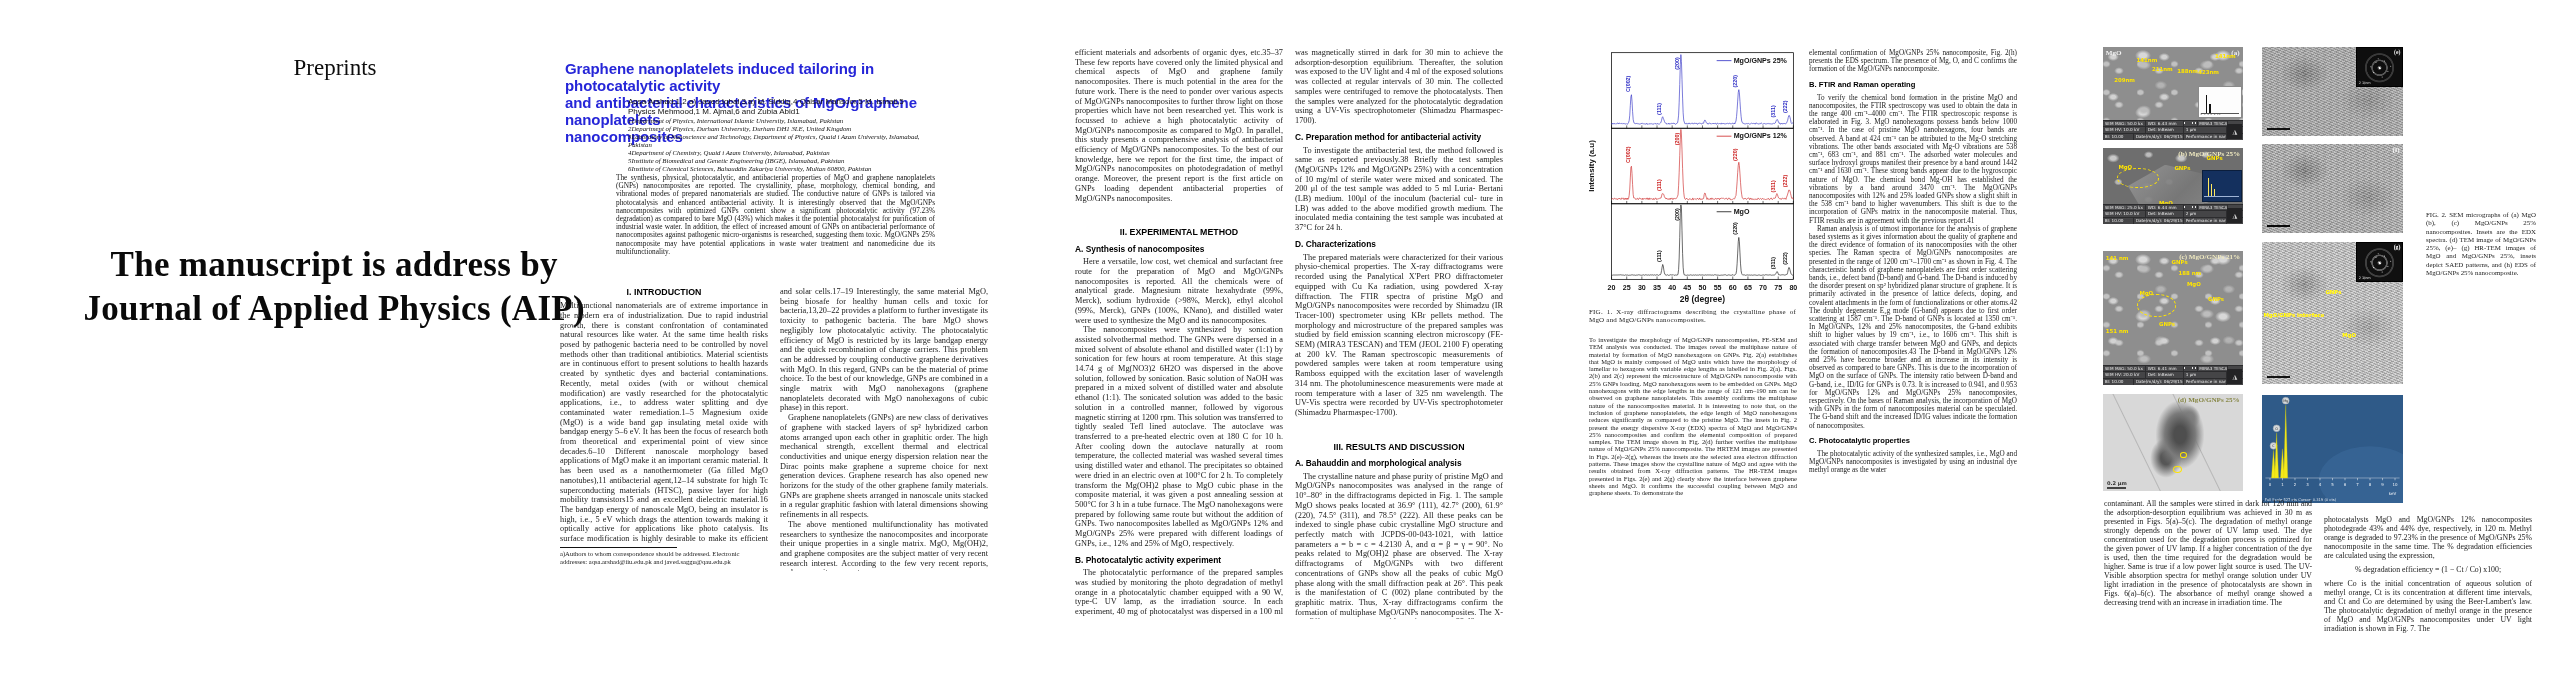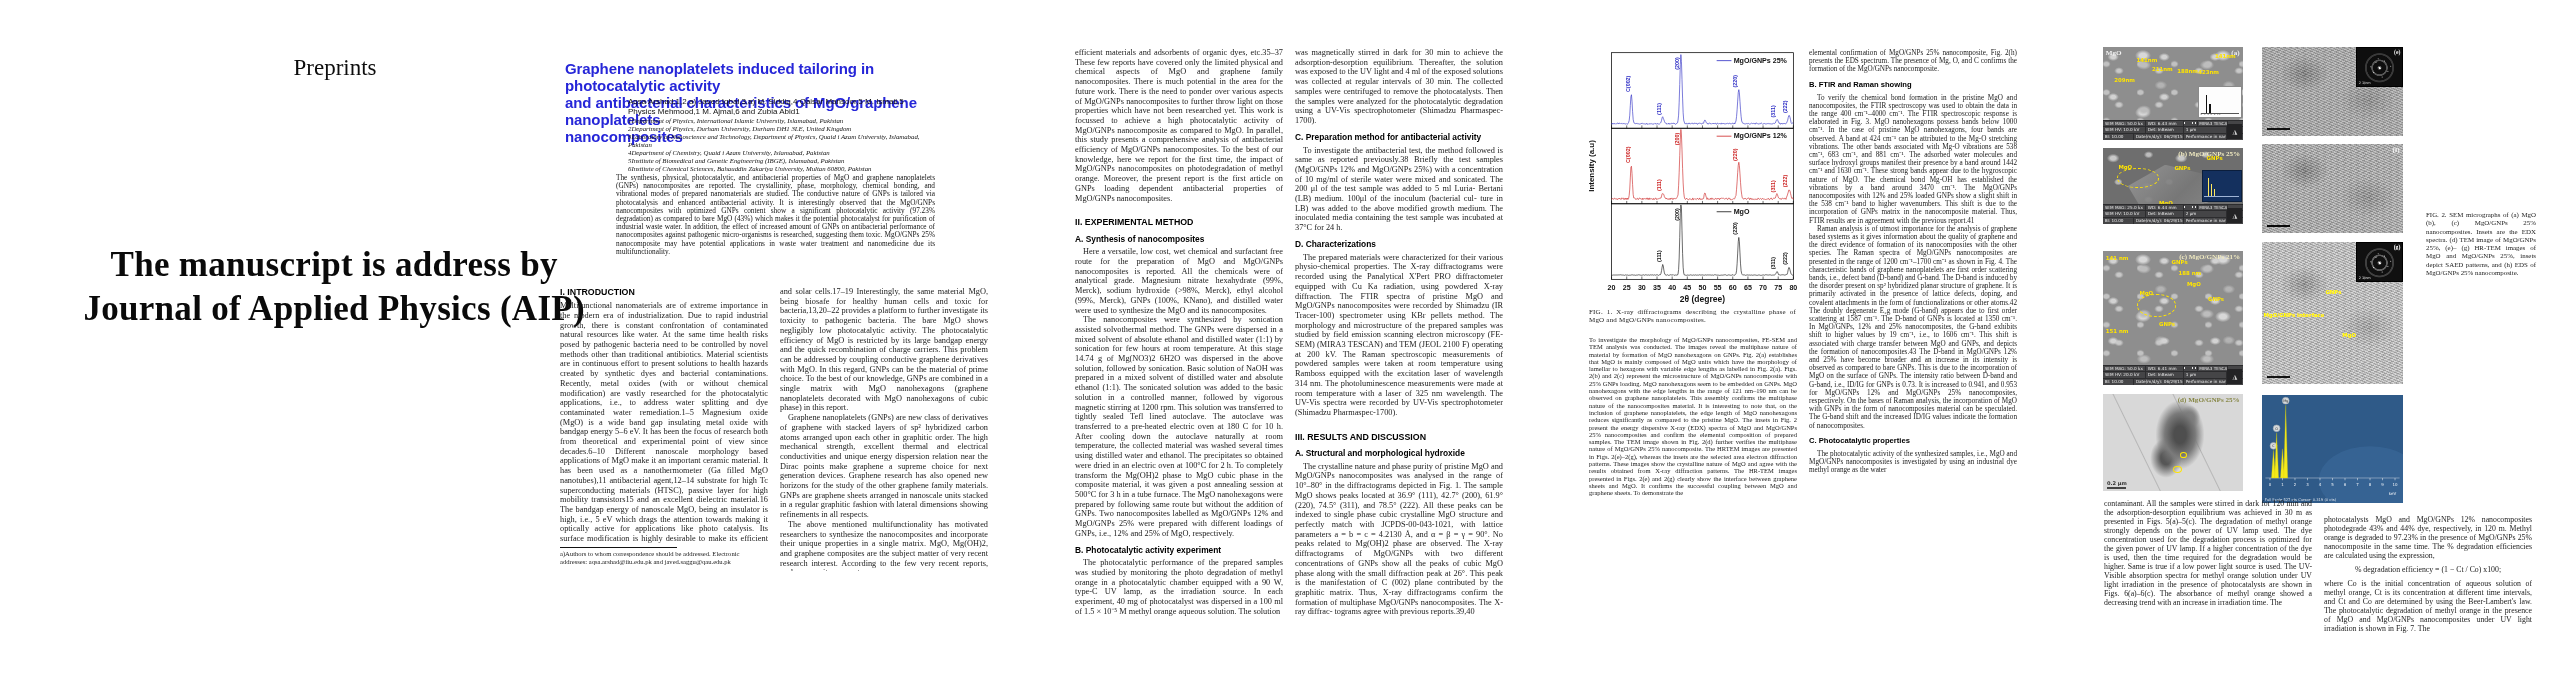--- a/index.html
+++ b/index.html
@@ -22,21 +22,21 @@
   #abstract{left:616px;top:174px;width:319px;font:400 7.3px/8.2px "Liberation Serif",serif;
             text-align:justify;color:#141414}
   #fnrule{left:560px;top:547px;width:117px;border-top:0.9px solid #111}
   #footnote{left:560px;top:550px;width:208px;font:400 6.6px/7.6px "Liberation Serif",serif;color:#222}
 
   
   .col{position:absolute;width:208px;text-align:justify;overflow:hidden;
        font:400 8.3px/9.7px "Liberation Serif",serif;color:#1a1a1a}
   .blk-p,.blk-pc{text-indent:8px}
   .blk-pc{text-indent:0}
-  .blk-h{font:700 8.8px/10.2px "Liberation Sans",sans-serif;margin:14px 0 4px;text-align:left;color:#000}
+  .blk-h{font:700 8.8px/10.2px "Liberation Sans",sans-serif;margin:24px 0 4px;text-align:center;color:#000}
   .blk-hs{font:700 8.4px/10.2px "Liberation Sans",sans-serif;margin:6.3px 0 3.4px;text-align:left;color:#000}
   .blk-f{text-indent:0;text-align:center;margin:5.1px 0}
   .col .blk-h:first-child,.col .blk-hs:first-child{margin-top:0}
   .blk-line{text-align:left}
   #p1l{left:560px;top:287px;height:257px}
   #p1r{left:780px;top:287px;height:284px}
   #p2l{left:1075px;top:48px;height:569px}
   #p2r{left:1295px;top:48px;height:571px}
   #p3l{left:1589px;top:336px;width:208px;height:200px;font:400 6.5px/7.3px "Liberation Serif",serif}
   #p3r{left:1809px;top:49px;height:520px;font:400 7.2px/8.2px "Liberation Serif",serif}
@@ -169,21 +169,21 @@
         <div class="blk-hs">B. Photocatalytic activity experiment</div>
         <div class="blk-p">The photocatalytic performance of the prepared samples was studied by monitoring the photo degradation of methyl orange in a photocatalytic chamber equipped with a 90 W, type-C UV lamp, as the irradiation source. In each experiment, 40 mg of photocatalyst was dispersed in a 100 ml of 1.5 × 10⁻⁵ M methyl orange aqueous solution. The solution</div>
       </div>
     <div id="p2r" class="col">
         <div class="blk-pc">was magnetically stirred in dark for 30 min to achieve the adsorption-desorption equilibrium. Thereafter, the solution was exposed to the UV light and 4 ml of the exposed solutions was collected at regular intervals of 30 min. The collected samples were centrifuged to remove the photocatalysts. Then the samples were analyzed for the photocatalytic degradation using a UV-Vis spectrophotometer (Shimadzu Pharmaspec-1700).</div>
         <div class="blk-hs">C. Preparation method for antibacterial activity</div>
         <div class="blk-p">To investigate the antibacterial test, the method followed is same as reported previously.38 Briefly the test samples (MgO/GNPs 12% and MgO/GNPs 25%) with a concentration of 10 mg/ml of sterile water were mixed and sonicated. The 200 μl of the test sample was added to 5 ml Luria- Bertani (LB) medium. 100μl of the inoculum (bacterial cul- ture in LB) was added to the above modified growth medium. The inoculated media containing the test sample was incubated at 37°C for 24 h.</div>
         <div class="blk-hs">D. Characterizations</div>
         <div class="blk-p">The prepared materials were characterized for their various physio-chemical properties. The X-ray diffractograms were recorded using the Panalytical X'Pert PRO diffractometer equipped with Cu Ka radiation, using powdered X-ray diffraction. The FTIR spectra of pristine MgO and MgO/GNPs nanocomposites were recorded by Shimadzu (IR Tracer-100) spectrometer using KBr pellets method. The morphology and microstructure of the prepared samples was studied by field emission scanning electron microscopy (FE-SEM) (MIRA3 TESCAN) and TEM (JEOL 2100 F) operating at 200 kV. The Raman spectroscopic measurements of powdered samples were taken at room temperature using Ramboss equipped with the excitation laser of wavelength 314 nm. The photoluminescence measurements were made at room temperature with a laser of 325 nm wavelength. The UV-Vis spectra were recorded by UV-Vis spectrophotometer (Shimadzu Pharmaspec-1700).</div>
         <div class="blk-h">III. RESULTS AND DISCUSSION</div>
-        <div class="blk-hs">A. Structural and morphological hydroxide</div>
+        <div class="blk-hs">A. Bahauddin and morphological analysis</div>
         <div class="blk-p">The crystalline nature and phase purity of pristine MgO and MgO/GNPs nanocomposites was analysed in the range of 10°–80° in the diffractograms depicted in Fig. 1. The sample MgO shows peaks located at 36.9° (111), 42.7° (200), 61.9° (220), 74.5° (311), and 78.5° (222). All these peaks can be indexed to single phase cubic crystalline MgO structure and perfectly match with JCPDS-00-043-1021, with lattice parameters a = b = c = 4.2130 Å, and α = β = γ = 90°. No peaks related to Mg(OH)2 phase are observed. The X-ray diffractograms of MgO/GNPs with two different concentrations of GNPs show all the peaks of cubic MgO phase along with the small diffraction peak at 26°. This peak is the manifestation of C (002) plane contributed by the graphitic matrix. Thus, X-ray diffractograms confirm the formation of multiphase MgO/GNPs nanocomposites. The X-ray diffrac- tograms agree with previous reports.39,40</div>
       </div>
   </section>
 
   <section>
     <svg id="fig1" class="abs" width="219" height="267" viewBox="0 0 385 470">
         <rect x="43" y="10" width="320" height="133" fill="none" stroke="#000" stroke-width="1.3"></rect>
         <polyline points="43,136.0 44,134.0 45,135.9 46,134.8 47,135.2 48,135.0 49,134.6 50,135.6 51,135.3 52,134.8 53,133.9 54,134.2 55,135.6 56,133.8 57,134.2 58,135.0 59,134.0 60,135.0 61,134.6 62,135.3 63,134.3 64,134.8 65,134.5 66,135.1 67,135.7 68,135.3 69,134.9 70,136.0 71,135.6 72,134.9 73,132.6 74,129.3 75,120.1 76,103.0 77,87.6 78,84.0 79,95.7 80,113.7 81,127.3 82,132.2 83,134.3 84,133.9 85,135.0 86,135.5 87,134.5 88,134.2 89,135.4 90,134.9 91,135.7 92,135.7 93,135.3 94,135.7 95,134.2 96,134.8 97,135.1 98,134.1 99,135.0 100,135.5 101,135.3 102,135.6 103,135.6 104,135.8 105,134.2 106,136.0 107,135.8 108,135.8 109,134.7 110,135.5 111,135.1 112,135.3 113,135.2 114,134.9 115,135.6 116,135.9 117,135.6 118,134.7 119,135.7 120,134.5 121,135.6 122,135.9 123,134.4 124,135.1 125,135.8 126,135.4 127,135.7 128,134.9 129,133.9 130,132.4 131,129.0 132,124.4 133,122.7 134,125.4 135,127.9 136,130.8 137,132.9 138,134.0 139,133.9 140,135.7 141,135.9 142,134.9 143,135.4 144,133.9 145,135.8 146,135.6 147,134.9 148,134.0 149,135.2 150,134.7 151,134.4 152,133.9 153,135.5 154,134.6 155,135.9 156,135.9 157,134.9 158,134.7 159,133.7 160,129.1 161,120.0 162,97.3 163,66.0 164,31.1 165,13.4 166,25.6 167,57.0 168,90.0 169,115.8 170,128.8 171,132.1 172,135.0 173,135.0 174,134.2 175,134.3 176,136.0 177,134.7 178,134.2 179,135.7 180,134.2 181,134.2 182,135.6 183,135.0 184,134.3 185,134.3 186,134.1 187,135.8 188,134.4 189,134.2 190,134.0 191,134.7 192,134.9 193,134.0 194,136.0 195,135.8 196,134.4 197,134.9 198,134.0 199,133.9 200,134.9 201,135.4 202,135.3 203,134.0 204,134.4 205,134.2 206,130.5 207,128.8 208,129.1 209,131.4 210,133.5 211,134.8 212,134.5 213,136.0 214,134.4 215,134.1 216,134.2 217,134.9 218,134.6 219,135.6 220,135.1 221,133.9 222,135.2 223,133.9 224,135.0 225,134.5 226,134.2 227,136.0 228,135.8 229,134.0 230,134.4 231,135.0 232,135.7 233,134.7 234,135.6 235,134.8 236,135.8 237,133.9 238,134.6 239,135.3 240,134.3 241,135.7 242,135.0 243,134.7 244,135.6 245,134.9 246,135.2 247,134.1 248,134.6 249,135.4 250,134.0 251,133.9 252,135.1 253,135.4 254,135.5 255,134.2 256,134.2 257,134.7 258,135.5 259,133.7 260,135.3 261,132.4 262,130.3 263,122.5 264,110.5 265,95.2 266,80.2 267,75.1 268,80.8 269,95.7 270,110.5 271,122.0 272,130.2 273,132.5 274,134.3 275,134.3 276,135.1 277,135.2 278,134.7 279,135.5 280,135.1 281,134.6 282,135.1 283,134.5 284,134.5 285,134.9 286,135.8 287,135.2 288,135.2 289,134.4 290,133.9 291,134.8 292,134.7 293,134.3 294,135.3 295,134.6 296,135.9 297,133.8 298,133.9 299,134.1 300,135.2 301,135.6 302,135.3 303,134.6 304,135.9 305,134.7 306,133.9 307,134.0 308,134.9 309,136.0 310,135.4 311,134.6 312,134.6 313,135.1 314,135.4 315,134.8 316,135.4 317,134.9 318,134.9 319,135.0 320,134.2 321,135.0 322,135.4 323,135.2 324,135.7 325,135.2 326,135.4 327,135.2 328,134.1 329,134.7 330,134.7 331,133.9 332,131.7 333,128.9 334,128.0 335,127.7 336,130.1 337,132.5 338,134.5 339,133.6 340,135.9 341,135.3 342,134.1 343,135.7 344,135.3 345,134.0 346,135.0 347,134.8 348,134.4 349,135.5 350,135.1 351,133.6 352,131.4 353,129.1 354,124.0 355,120.7 356,120.7 357,123.6 358,127.7 359,133.1 360,134.8 361,133.9 362,133.9 363,134.2 " fill="none" stroke="#2b2bc4" stroke-width="1.1"></polyline>
         <line x1="43" y1="143" x2="43" y2="138" stroke="#000" stroke-width="1"></line>
         <line x1="69.66666666666666" y1="143" x2="69.66666666666666" y2="138" stroke="#000" stroke-width="1"></line>
@@ -266,21 +266,21 @@
         <text x="363" y="427" text-anchor="middle" font-family="Liberation Sans,sans-serif" font-size="12.5" font-weight="bold" fill="#111">80</text>
         <text x="203" y="449" text-anchor="middle" font-family="Liberation Sans,sans-serif" font-size="15" font-weight="bold" fill="#111">2θ (degree)</text>
         <text x="12" y="209.5" text-anchor="middle" font-family="Liberation Sans,sans-serif" font-size="14" font-weight="bold" fill="#111" transform="rotate(-90 12 209.5)">Intensity (a.u)</text>
       </svg>
     <div id="fig1cap" class="abs">FIG. 1. X-ray diffractograms describing the crystalline phase of MgO and MgO/GNPs nanocomposites.</div>
     <div id="p3l" class="col">
         <div class="blk-pc">To investigate the morphology of MgO/GNPs nanocomposites, FE-SEM and TEM analysis was conducted. The images reveal the multiphase nature of material by formation of MgO nanohexagons on GNPs. Fig. 2(a) establishes that MgO is mainly composed of MgO units which have the morphology of lamellar to hexagons with variable edge lengths as labelled in Fig. 2(a). Figs. 2(b) and 2(c) represent the microstructure of MgO/GNPs nanocomposite with 25% GNPs loading. MgO nanohexagons seem to be embedded on GNPs.  MgO nanohexagons with the edge lengths in the range of 121 nm–190 nm can be observed on graphene nanoplatelets. This assembly confirms the multiphase nature of the nanocomposites material. It is interesting to note that, on the inclusion of graphene nanoplatelets, the edge length of MgO nanohexagons reduces significantly as compared to the pristine MgO. The insets in Fig. 2 present the energy dispersive X-ray (EDX) spectra of MgO and MgO/GNPs 25% nanocomposites and confirm the elemental composition of prepared samples. The TEM image shown in Fig. 2(d) further verifies the multiphase nature of MgO/GNPs 25% nanocomposite. The HRTEM images are presented in Figs. 2(e)–2(g), whereas the insets are the selected area electron diffraction patterns. These images show the crystalline nature of MgO and agree with the results obtained from X-ray diffraction patterns. The HR-TEM images presented in Figs. 2(e) and 2(g) clearly show the interface between graphene sheets and MgO. It confirms the successful coupling between MgO and graphene sheets. To demonstrate the</div>
       </div>
     <div id="p3r" class="col">
         <div class="blk-pc">elemental confirmation of MgO/GNPs 25% nanocomposite, Fig. 2(h) presents the EDS spectrum. The presence of Mg, O, and C confirms the formation of the MgO/GNPs nanocomposite.</div>
-        <div class="blk-hs">B. FTIR and Raman showing</div>
+        <div class="blk-hs">B. FTIR and Raman operating</div>
         <div class="blk-p">To verify the chemical bond formation in the pristine MgO and nanocomposites, the FTIR spectroscopy was used to obtain the data in the range 400 cm⁻¹–4000 cm⁻¹. The FTIR spectroscopic response is elaborated in Fig. 3. MgO nanohexagons possess bands below 1000 cm⁻¹. In the case of pristine MgO nanohexagons, four bands are observed. A band at 424 cm⁻¹ can be attributed to the Mg-O stretching vibrations. The other bands associated with Mg-O vibrations are 538 cm⁻¹, 683 cm⁻¹, and 881 cm⁻¹. The adsorbed water molecules and surface hydroxyl groups manifest their presence by a band around 1442 cm⁻¹ and 1630 cm⁻¹. These strong bands appear due to the hygroscopic nature of MgO. The chemical bond Mg-OH has established the vibrations by a band around 3470 cm⁻¹. The MgO/GNPs nanocomposites with 12% and 25% loaded GNPs show a slight shift in the 538 cm⁻¹ band to higher wavenumbers. This shift is due to the incorporation of GNPs matrix in the nanocomposite material. Thus, FTIR results are in agreement with the previous report.41</div>
         <div class="blk-p">Raman analysis is of utmost importance for the analysis of graphene based systems as it gives information about the quality of graphene and the direct evidence of formation of its nanocomposites with the other species. The Raman spectra of MgO/GNPs nanocomposites are presented in the range of 1200 cm⁻¹–1700 cm⁻¹ as shown in Fig. 4. The characteristic bands of graphene nanoplatelets are first order scattering bands, i.e., defect band (D-band) and G-band. The D-band is induced by the disorder present on sp² hybridized planar structure of graphene. It is primarily activated in the presence of lattice defects, doping, and covalent attachments in the form of functionalizations or other atoms.42 The doubly degenerate E₂g mode (G-band) appears due to first order scattering at 1587 cm⁻¹. The D-band of GNPs is located at 1350 cm⁻¹. In MgO/GNPs, 12% and 25% nanocomposites, the G-band exhibits shift to higher values by 19 cm⁻¹, i.e., to 1606 cm⁻¹. This shift is associated with charge transfer between MgO and GNPs, and depicts the formation of nanocomposites.43 The D-band in MgO/GNPs 12% and 25% have become broader and an increase in its intensity is observed as compared to bare GNPs. This is due to the incorporation of MgO on the surface of GNPs. The intensity ratio between D-band and G-band, i.e., ID/IG for GNPs is 0.73. It is increased to 0.941, and 0.953 for MgO/GNPs 12% and MgO/GNPs 25% nanocomposites, respectively. On the bases of Raman analysis, the incorporation of MgO with GNPs in the form of nanocomposites material can be speculated. The G-band shift and the increased ID/IG values indicate the formation of nanocomposites.</div>
         <div class="blk-hs">C. Photocatalytic properties</div>
         <div class="blk-p">The photocatalytic activity of the synthesized samples, i.e., MgO and MgO/GNPs nanocomposites is investigated by using an industrial dye methyl orange as the water</div>
       </div>
   </section>
 
   <section>
 
     <div class="fpanel semtex" style="left:2103px;top:47px;width:140px;height:93px">

